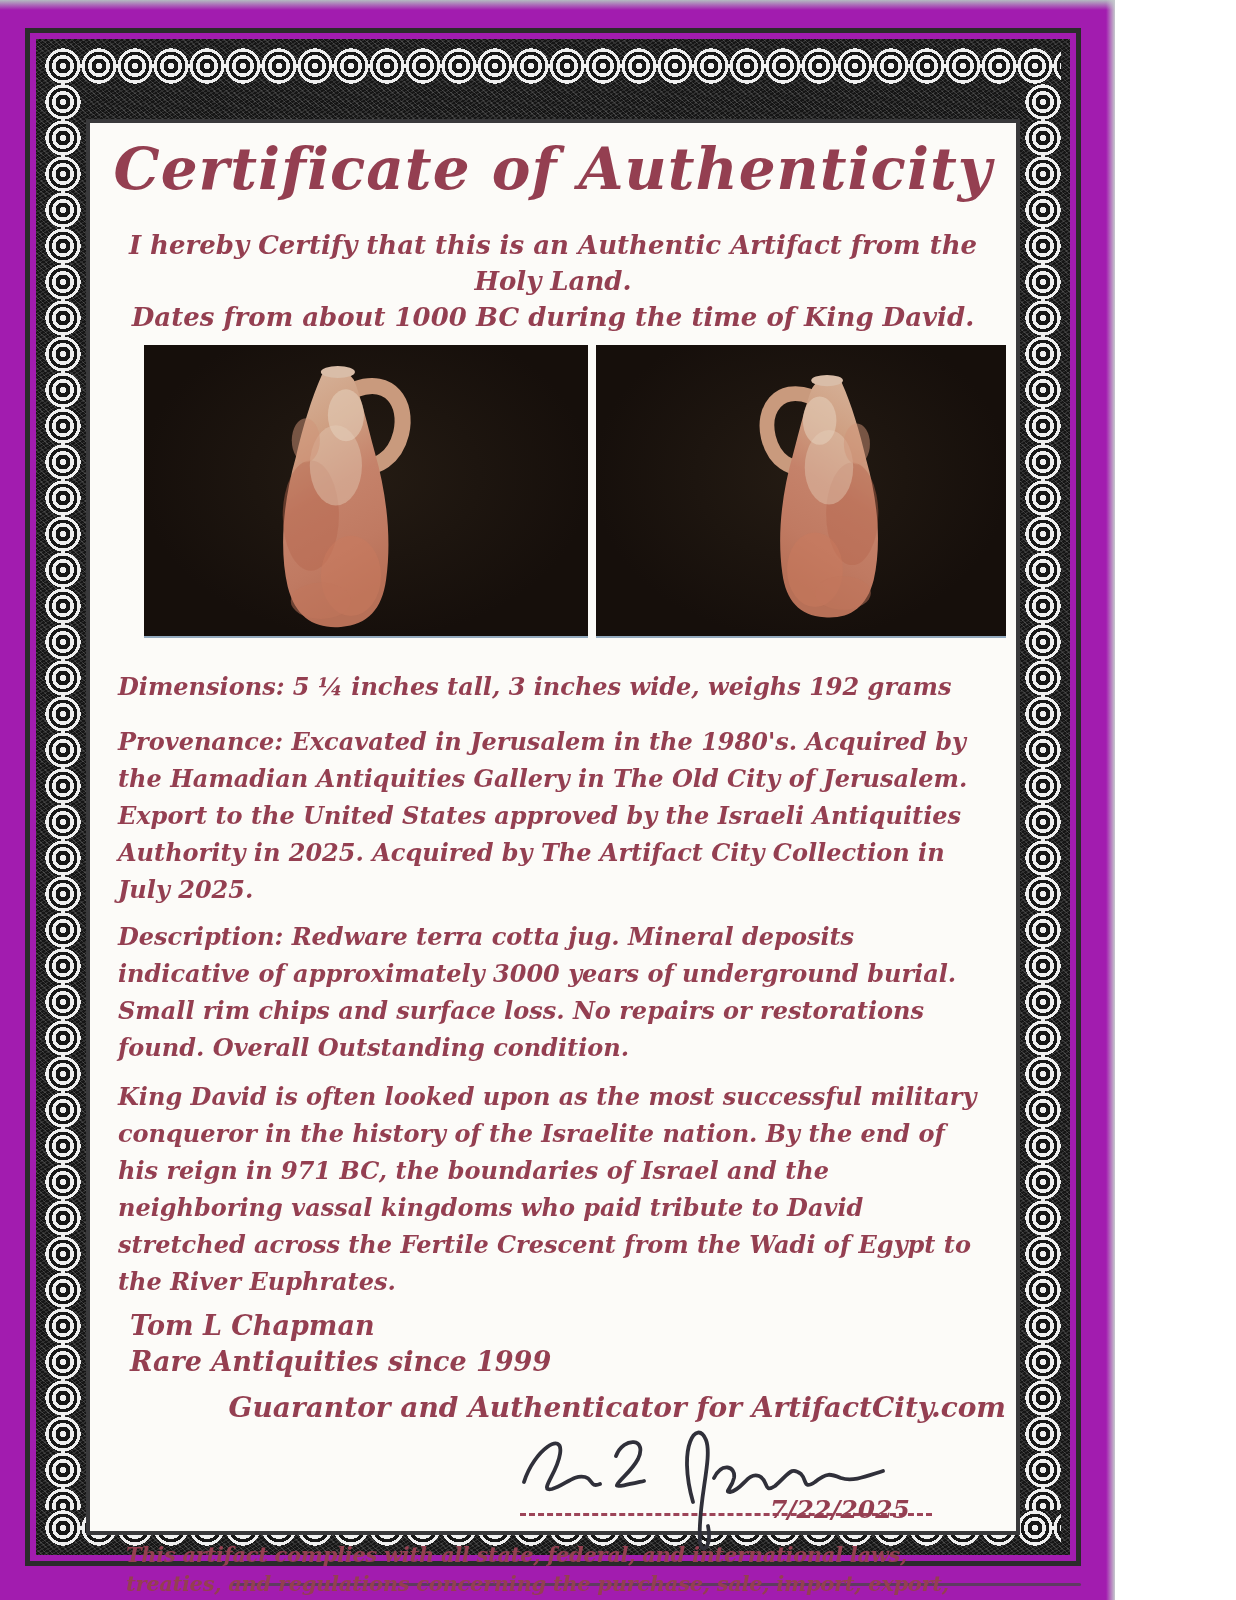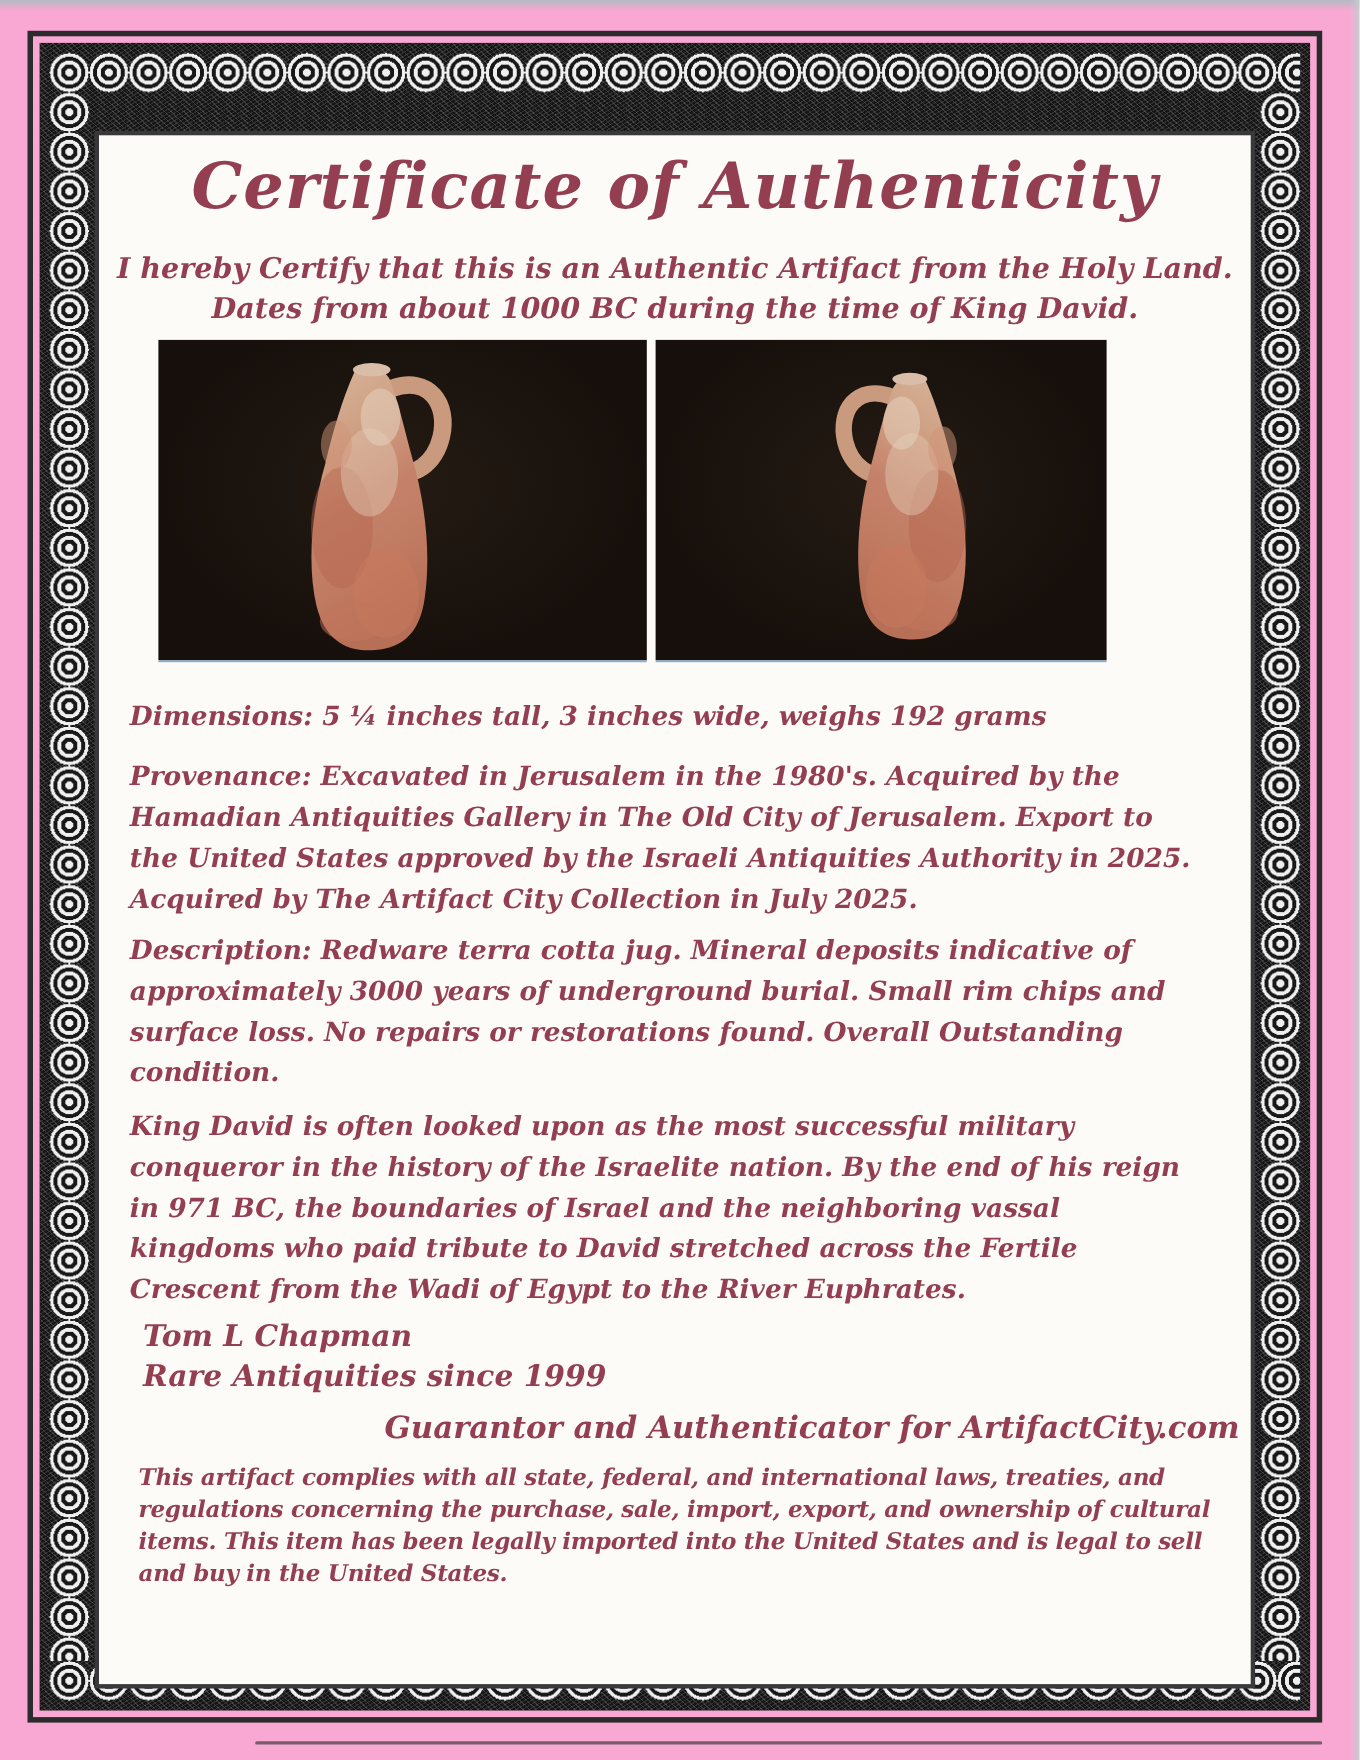--- a/index.html
+++ b/index.html
@@ -1,19 +1,19 @@
 <!DOCTYPE html>
 <html><head>
 <meta charset="utf-8">
 <style>
   * { margin:0; padding:0; box-sizing:border-box; }
   html,body { background:#ffffff; }
   body { width:1236px; height:1600px; font-family:"DejaVu Serif", serif; }
 
-  .scan { position:relative; width:1236px; height:1600px; background:#f9a8d4; overflow:hidden; }
+  .scan { position:relative; width:1115px; height:1600px; background:#a21caf; overflow:hidden; }
 
   
   .scan-top-edge { position:absolute; top:0; left:0; right:0; height:10px;
     background:linear-gradient(#b4bac1, rgba(255,255,255,0)); }
   .scan-right-edge { position:absolute; top:0; right:0; width:9px; height:100%;
     background:linear-gradient(90deg, rgba(255,255,255,0), #c6cacd); }
   .scan-bottom-line { position:absolute; left:232px; right:34px; top:1583px; height:3px;
     background:#474747; border-radius:2px; opacity:.75; }
 
   
@@ -150,20 +150,32 @@
 
         <div class="para history">King David is often looked upon as the most successful military conqueror in the history of the Israelite nation. By the end of his reign in 971 BC, the boundaries of Israel and the neighboring vassal kingdoms who paid tribute to David stretched across the Fertile Crescent from the Wadi of Egypt to the River Euphrates.</div>
 
         <div class="credentials">
           <span>Tom L Chapman</span>
           <span>Rare Antiquities since 1999</span>
         </div>
 
         <div class="role-line">Guarantor and Authenticator for ArtifactCity.com</div>
 
+        <div class="sig-row">
+          <div class="sig-line"></div>
+          <svg class="sig-svg" viewBox="0 0 440 142" aria-label="Tom L Chapman">
+            <path d="M24,66 C34,34 64,14 60,38 C57,58 38,76 52,73 C64,70 74,58 85,61 C93,63 90,72 100,68
+                     M116,40 C124,20 148,22 138,43 C131,56 120,63 117,69 C115,72 135,67 144,65
+                     M193,86 C177,30 197,2 206,24 C213,42 197,88 200,126 C202,140 212,130 208,110
+                     M214,62 C222,46 236,50 234,62 C232,72 224,76 230,76 C243,74 247,56 259,60
+                     C269,64 263,78 275,70 C289,58 291,50 301,58 C307,64 303,74 315,66
+                     C327,56 331,58 341,62 C353,66 367,60 383,55" fill="none" stroke="#30303a" stroke-width="3.8" stroke-linecap="round"></path>
+          </svg>
+          <div class="sig-date">7/22/2025</div>
+        </div>
 
         <div class="legal">This artifact complies with all state, federal, and international laws, treaties, and regulations concerning the purchase, sale, import, export, and ownership of cultural items. This item has been legally imported into the United States and is legal to sell and buy in the United States.</div>
 
       </div>
     </div>
   </div>
 
   <div class="scan-top-edge"></div>
   <div class="scan-right-edge"></div>
   <div class="scan-bottom-line"></div>

